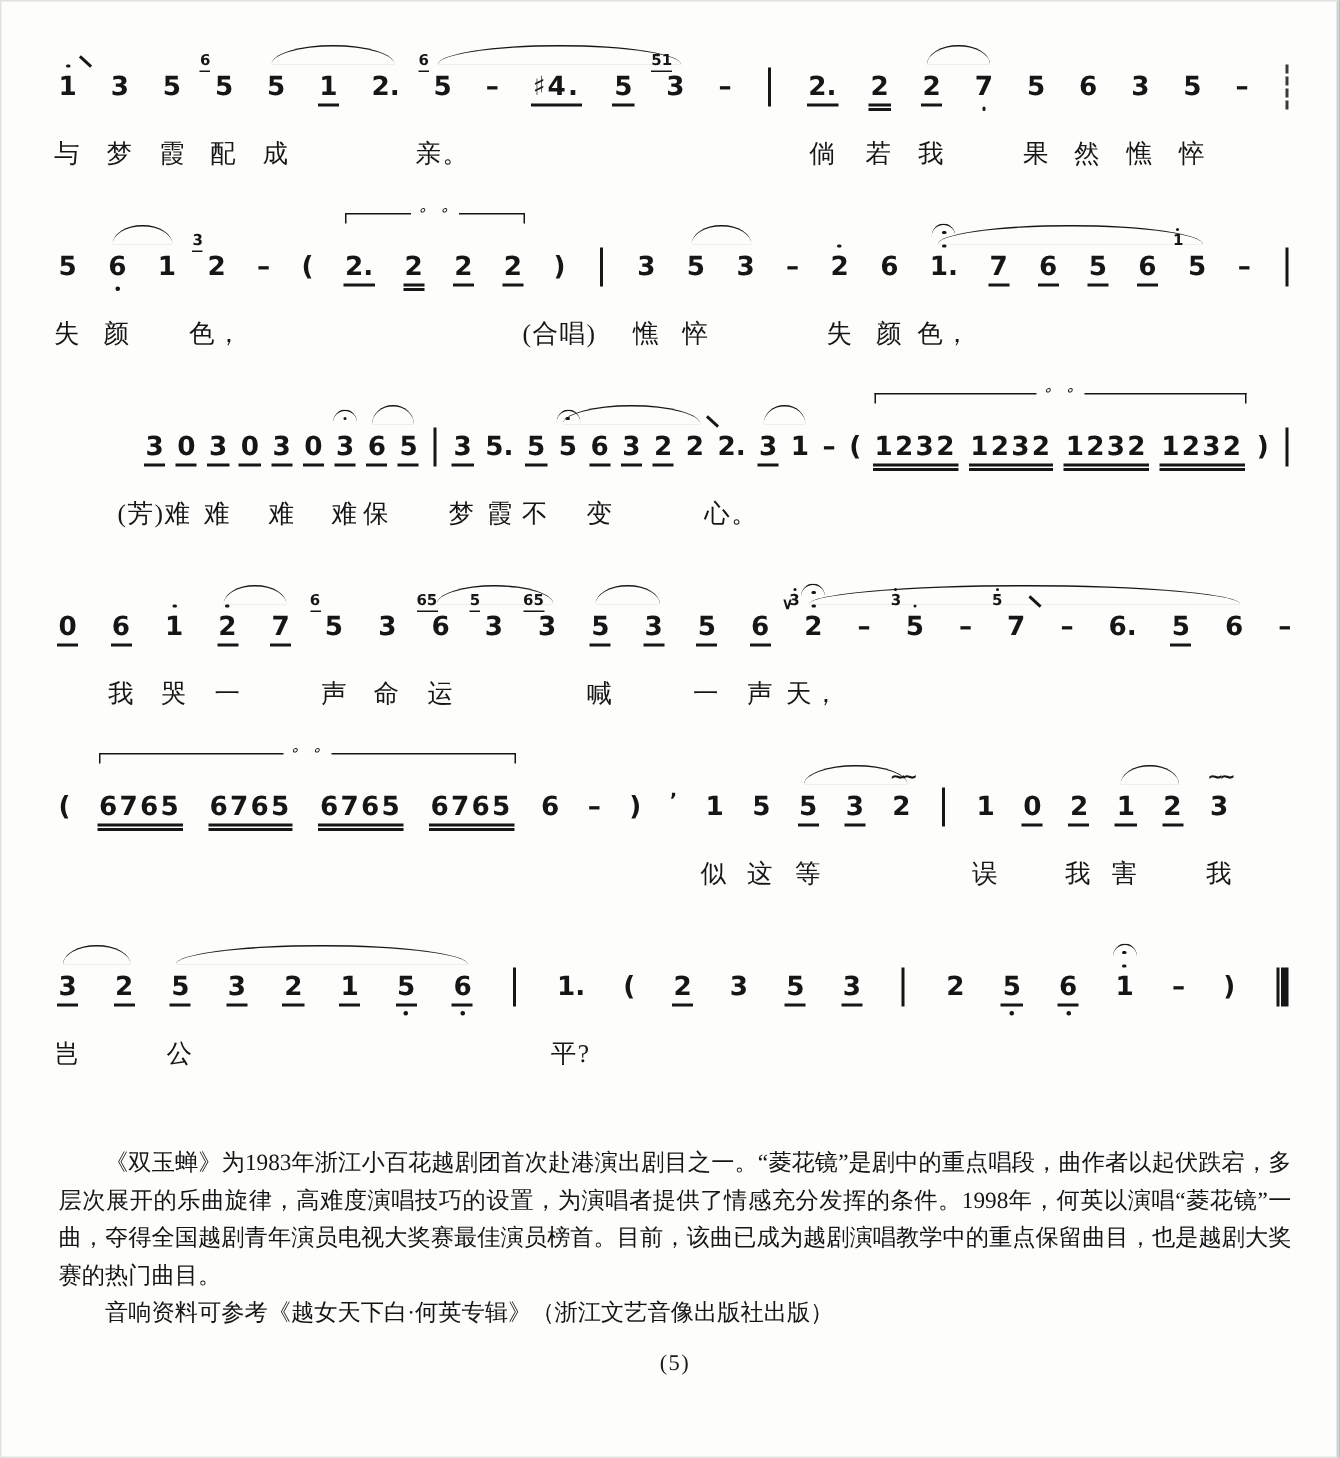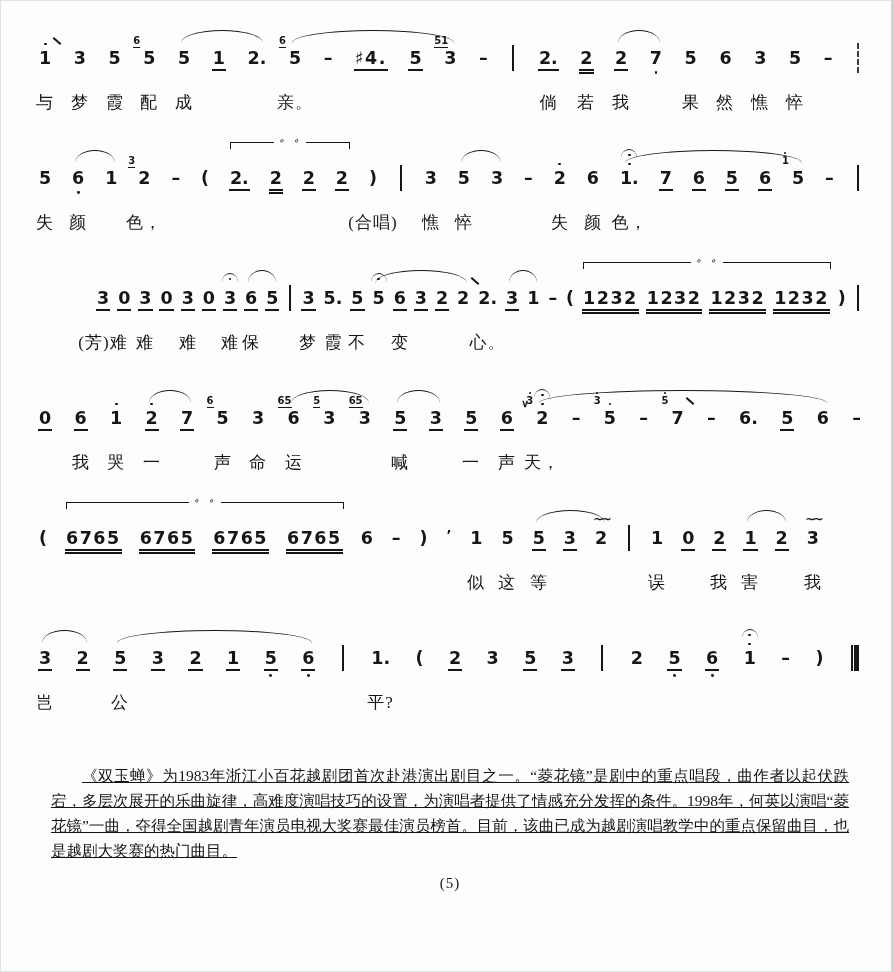--- a/index.html
+++ b/index.html
@@ -53,21 +53,21 @@
   .bar-single{width:2px;height:26px;background:#161616;margin:0 2px;}
   .bar-dashed{width:0;height:30px;border-left:2px dashed #3a3a3a;margin:0 2px;}
   .bar-final{width:8px;height:26px;border-left:2px solid #161616;border-right:5px solid #161616;box-sizing:border-box;margin:0 2px;}
   .arc{position:absolute;top:-13px;height:12px;border-top:1.5px solid #161616;
        border-radius:50% 50% 0 0 / 100% 100% 0 0;}
   .bracket{position:absolute;top:-21px;height:6px;border:1.2px solid #161616;border-bottom:none;}
   .bracket b{position:absolute;top:-7px;left:50%;transform:translateX(-50%);background:#fdfdfc;
              padding:0 4px;font-size:10px;font-weight:400;letter-spacing:3px;line-height:1;color:#161616;}
   
   .footer{margin-top:4px;font-size:15.5px;line-height:1.62;text-align:justify;color:#151515;}
-  .footer p{margin:12px;text-indent:2em;text-decoration:underline;}
+  .footer p{margin:0;text-indent:2em;}
   .page-number{text-align:center;margin-top:12px;font-size:15px;letter-spacing:1px;}
 </style>
 </head>
 <body>
 
 <div class="page">
   <div id="score">
       <div class="system">
         <div class="notes-row">
           <span class="tok"><span class="ntext">1</span><i class="ndot above"></i><i class="slide"></i></span>
@@ -325,15 +325,16 @@
         </div>
         <div class="lyrics-row">
           <span class="lyric" style="left: 6px;">岂</span>
           <span class="lyric" style="left: 81px;">公</span>
           <span class="lyric" style="left: 341.5px;">平?</span>
         </div>
       </div>
     </div>
   <div class="footer">
     <p>《双玉蝉》为1983年浙江小百花越剧团首次赴港演出剧目之一。“菱花镜”是剧中的重点唱段，曲作者以起伏跌宕，多层次展开的乐曲旋律，高难度演唱技巧的设置，为演唱者提供了情感充分发挥的条件。1998年，何英以演唱“菱花镜”一曲，夺得全国越剧青年演员电视大奖赛最佳演员榜首。目前，该曲已成为越剧演唱教学中的重点保留曲目，也是越剧大奖赛的热门曲目。</p>
+    <p>音响资料可参考《越女天下白·何英专辑》（浙江文艺音像出版社出版）</p>
   </div>
   <div class="page-number">(5)</div>
 </div>
 
 </body></html>

